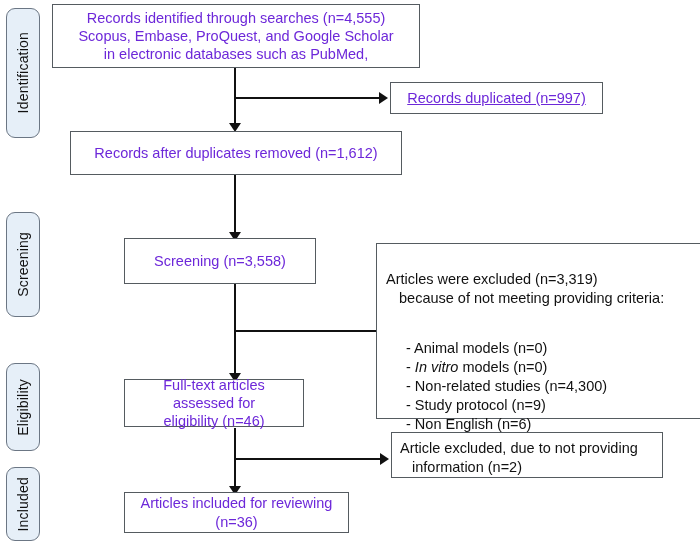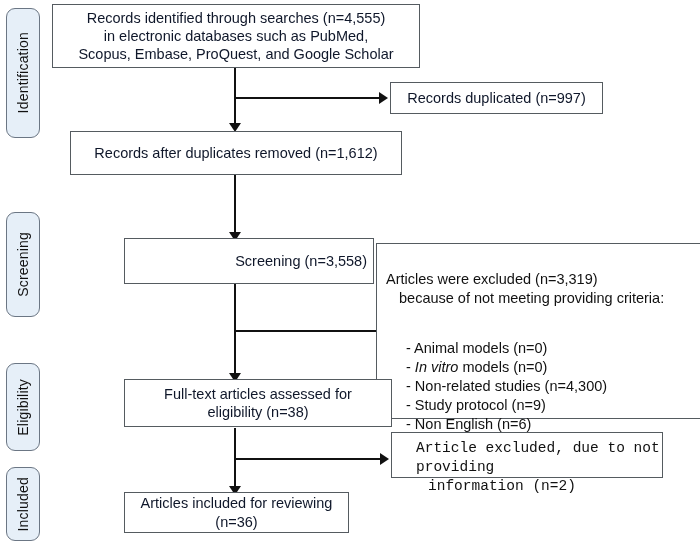--- a/index.html
+++ b/index.html
@@ -44,21 +44,21 @@
     position: absolute;
     box-sizing: border-box;
     background: #ffffff;
     border: 1.5px solid #555b60;
     display: flex;
     align-items: center;
     justify-content: center;
     text-align: center;
     font-size: 14.5px;
     line-height: 1.26;
-    color: #0f172a;
+    color: #6d28d9;
     padding: 14px 6px;
   }
   .flow-box .box-inner {
     width: 100%;
   }
 
   
   .excl-box {
     position: absolute;
     box-sizing: border-box;
@@ -84,22 +84,21 @@
   .excl-item i { font-style: italic; }
 
   .note-box {
     position: absolute;
     box-sizing: border-box;
     background: #ffffff;
     border: 1.5px solid #555b60;
     font-size: 14.5px;
     line-height: 1.30;
     color: #111;
-    padding: 6px 0 6px 24px;
-    font-family: Liberation Mono, monospace;
+    padding: 6px 0 6px 8px;
   }
   .note-box .line2 { display: block; padding-left: 12px; }
 
   
   .v-line {
     position: absolute;
     width: 2px;
     background: #111;
   }
   .h-line {
@@ -160,56 +159,56 @@
 
   <div class="v-line" style="left:234px; top:428px; height:62px;"></div>
   <div class="arrow-down" style="left:229px; top:486px;"></div>
 
   <div class="h-line" style="left:234px; top:458px; width:148px;"></div>
   <div class="arrow-right" style="left:380px; top:453px;"></div>
 
   <div class="flow-box" style="left:52px; top:4px; width:368px; height:64px;">
     <div class="box-inner">
       <div>Records identified through searches (n=4,555)</div>
+      <div>Scopus, Embase, ProQuest, and Google Scholar</div>
       <div>in electronic databases such as PubMed,</div>
-      <div>Scopus, Embase, ProQuest, and Google Scholar</div>
-    </div>
-  </div>
-
-  <div class="flow-box" style="left:390px; top:82px; width:213px; height:32px;">
+    </div>
+  </div>
+
+  <div class="flow-box" style="left:390px; top:82px; width:213px; height:32px;text-decoration:underline;">
     <div class="box-inner">Records duplicated (n=997)</div>
   </div>
 
   <div class="flow-box" style="left:70px; top:131px; width:332px; height:44px;">
     <div class="box-inner">Records after duplicates removed (n=1,612)</div>
   </div>
 
-  <div class="flow-box" style="left:124px; top:238px; width:250px; height:46px;text-align:right;">
+  <div class="flow-box" style="left:124px; top:238px; width:192px; height:46px;">
     <div class="box-inner">Screening (n=3,558)</div>
   </div>
 
   <div class="excl-box" style="left:376px; top:243px; width:348px; height:176px;">
     <div class="excl-head">
       <span>Articles were excluded (n=3,319)</span>
       <span class="line2">because of not meeting providing criteria:</span>
     </div>
     <div class="excl-gap"></div>
     <div id="excl-list">
         <div class="excl-item">- Animal models (n=0)</div>
         <div class="excl-item">- <i>In vitro</i> models (n=0)</div>
         <div class="excl-item">- Non-related studies (n=4,300)</div>
         <div class="excl-item">- Study protocol (n=9)</div>
         <div class="excl-item">- Non English (n=6)</div>
       </div>
   </div>
 
-  <div class="flow-box" style="left:124px; top:379px; width:268px; height:48px;">
+  <div class="flow-box" style="left:124px; top:379px; width:180px; height:48px;">
     <div class="box-inner">
       <div>Full-text articles assessed for</div>
-      <div>eligibility (n=38)</div>
+      <div>eligibility (n=46)</div>
     </div>
   </div>
 
   <div class="note-box" style="left:391px; top:432px; width:272px; height:46px;">
     <span>Article excluded, due to not providing</span>
     <span class="line2">information (n=2)</span>
   </div>
 
   <div class="flow-box" style="left:124px; top:492px; width:225px; height:41px;">
     <div class="box-inner">

